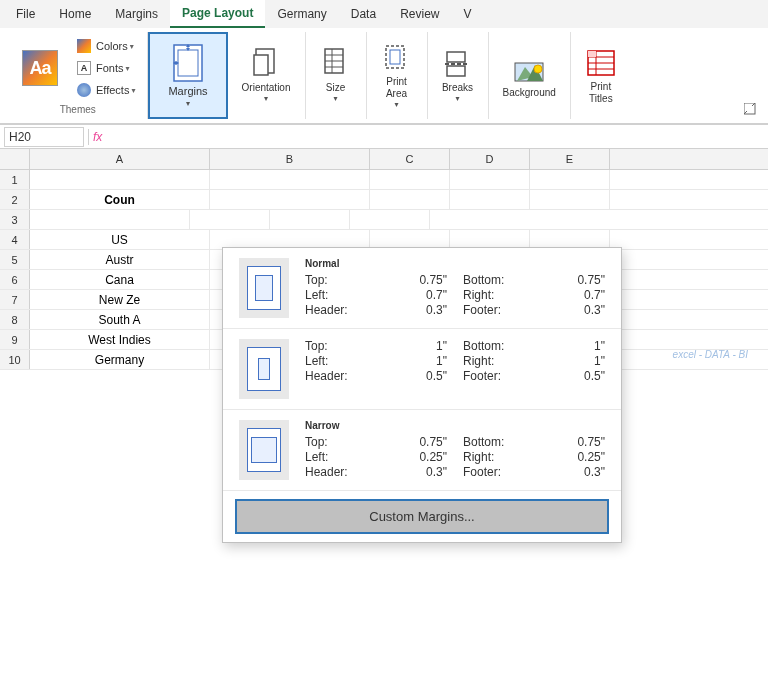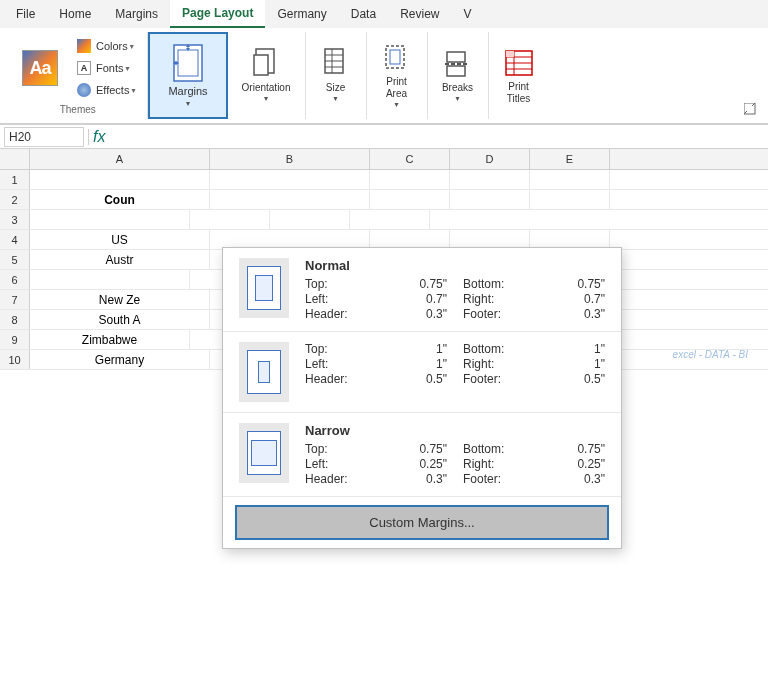--- a/index.html
+++ b/index.html
@@ -41,37 +41,37 @@
     .ribbon-btn-label { font-size: 10px; color: #333; text-align: center; line-height: 1.2; }
 
     
     svg { display: block; }
 
     
     .formula-bar { display: flex; align-items: center; background: #fff; border-bottom: 1px solid #d0d0d0; padding: 2px 4px; height: 24px; }
     .name-box { width: 80px; border: 1px solid #d0d0d0; padding: 2px 4px; font-size: 12px; color: #333; margin-right: 4px; }
     .name-box-divider { width: 1px; height: 16px; background: #d0d0d0; margin-right: 4px; }
     .formula-input { flex: 1; border: none; outline: none; font-size: 12px; padding: 2px 4px; }
-    .fx-label { font-size: 16px; color: #0f766e; font-style: italic; margin-right: 20px; }
+    .fx-label { font-size: 12px; color: #ec4899; font-style: italic; margin-right: 20px; }
     .col-header-row { display: flex; background: #f3f3f3; border-bottom: 1px solid #d0d0d0; }
     .row-header { width: 30px; min-width: 30px; height: 20px; background: #f3f3f3; border-right: 1px solid #d0d0d0; }
     .col-header { height: 20px; border-right: 1px solid #d0d0d0; font-size: 11px; color: #333; display: flex; align-items: center; justify-content: center; background: #f3f3f3; }
     .sheet-row { display: flex; border-bottom: 1px solid #e8e8e8; height: 20px; }
     .cell-row-header { width: 30px; min-width: 30px; background: #f3f3f3; border-right: 1px solid #d0d0d0; display: flex; align-items: center; justify-content: center; font-size: 11px; color: #333; }
     .cell { border-right: 1px solid #e8e8e8; display: flex; align-items: center; padding: 0 4px; font-size: 12px; overflow: hidden; white-space: nowrap; }
     .cell.bold { font-weight: bold; }
     .cell.center { justify-content: center; }
 
     
     .dropdown-overlay { position: absolute; top: 98px; left: 222px; background: #fff; border: 1px solid #c0c0c0; box-shadow: 2px 4px 12px rgba(0,0,0,0.2); width: 400px; z-index: 100; }
     .margin-option { display: flex; align-items: flex-start; padding: 10px 16px; cursor: pointer; border-bottom: 1px solid #e8e8e8; }
     .margin-page-preview { width: 50px; height: 60px; margin-right: 16px; flex-shrink: 0; display: flex; align-items: center; justify-content: center; background: #e8e8e8; }
     .margin-page-inner { background: #fff; border: 1.5px solid #4472c4; position: relative; display: flex; align-items: center; justify-content: center; }
     .margin-info { flex: 1; }
-    .margin-title { font-weight: 700; font-size: 13px; color: #333; margin-bottom: 4px; }
+    .margin-title { font-weight: 700; font-size: 10px; color: #333; margin-bottom: 4px; }
     .margin-details { display: grid; grid-template-columns: 1fr 1fr; gap: 1px 16px; font-size: 12px; color: #333; }
     .margin-detail-item { display: flex; justify-content: space-between; }
     .custom-margins-btn { display: block; width: calc(100% - 24px); margin: 8px 12px; padding: 8px 16px; background: #c0c0c0; border: 2px solid #2e75b6; text-align: center; font-size: 13px; color: #333; cursor: pointer; font-weight: 500; }
 
     .sheet-container { position: relative; }
     .watermark { position: absolute; bottom: 10px; right: 20px; font-size: 10px; color: rgba(70,130,200,0.5); font-style: italic; z-index: 1; pointer-events: none; }
   </style>
 </head>
 <body>
 
@@ -203,20 +203,37 @@
               <line x1="2" y1="16" x2="26" y2="16" stroke="#555" stroke-width="2" stroke-dasharray="4,2"></line>
               <rect x="4" y="18" width="18" height="10" fill="white" stroke="#555" stroke-width="1.5"></rect>
             </svg>
           </div>
           <div class="ribbon-btn-label">Breaks</div>
           <div style="font-size:8px; color:#555;">▾</div>
         </div>
       </div>
     </div>
 
+    <div class="ribbon-group">
+      <div class="ribbon-group-items">
+        <div class="ribbon-btn">
+          <div class="ribbon-btn-icon">
+            <svg width="32" height="32" viewBox="0 0 32 32">
+              <rect x="2" y="10" width="28" height="18" fill="#d0e4f7" stroke="#555" stroke-width="1"></rect>
+
+              <polygon points="4,28 12,14 20,24" fill="#7aaa7a"></polygon>
+              <polygon points="14,28 22,12 30,28" fill="#5a8a5a"></polygon>
+
+              <circle cx="25" cy="16" r="4" fill="#ffd700" stroke="#e0a000" stroke-width="1"></circle>
+            </svg>
+          </div>
+          <div class="ribbon-btn-label">Background</div>
+        </div>
+      </div>
+    </div>
 
     <div class="ribbon-group" style="border-right:none;">
       <div class="ribbon-group-items">
         <div class="ribbon-btn">
           <div class="ribbon-btn-icon">
             <svg width="30" height="32" viewBox="0 0 30 32">
               <rect x="2" y="4" width="26" height="24" fill="white" stroke="#c00" stroke-width="1.5"></rect>
               <line x1="2" y1="10" x2="28" y2="10" stroke="#c00" stroke-width="1"></line>
               <line x1="2" y1="16" x2="28" y2="16" stroke="#c00" stroke-width="1"></line>
               <line x1="2" y1="22" x2="28" y2="22" stroke="#c00" stroke-width="1"></line>
@@ -296,20 +313,21 @@
     <div class="cell-row-header">5</div>
     <div class="cell center" style="width:180px;">Austr</div>
     <div class="cell" style="width:160px;"></div>
     <div class="cell" style="width:80px;"></div>
     <div class="cell" style="width:80px;"></div>
     <div class="cell" style="width:80px;"></div>
   </div>
 
   <div class="sheet-row">
     <div class="cell-row-header">6</div>
+    <div class="cell center" style="width:180px;">Cana</div>
     <div class="cell" style="width:160px;"></div>
     <div class="cell" style="width:80px;"></div>
     <div class="cell" style="width:80px;"></div>
     <div class="cell" style="width:80px;"></div>
   </div>
 
   <div class="sheet-row">
     <div class="cell-row-header">7</div>
     <div class="cell center" style="width:180px;">New Ze</div>
     <div class="cell" style="width:160px;"></div>
@@ -322,20 +340,21 @@
     <div class="cell-row-header">8</div>
     <div class="cell center" style="width:180px;">South A</div>
     <div class="cell" style="width:160px;"></div>
     <div class="cell" style="width:80px;"></div>
     <div class="cell" style="width:80px;"></div>
     <div class="cell" style="width:80px;"></div>
   </div>
 
   <div class="sheet-row">
     <div class="cell-row-header">9</div>
+    <div class="cell center" style="width:180px;">West Indies</div>
     <div class="cell center" style="width:160px;">Zimbabwe</div>
     <div class="cell" style="width:80px;"></div>
     <div class="cell" style="width:80px;"></div>
     <div class="cell" style="width:80px;"></div>
   </div>
 
   <div class="sheet-row">
     <div class="cell-row-header">10</div>
     <div class="cell center" style="width:180px;">Germany</div>
     <div class="cell center" style="width:160px; color:#4472c4;">Maldives</div>

